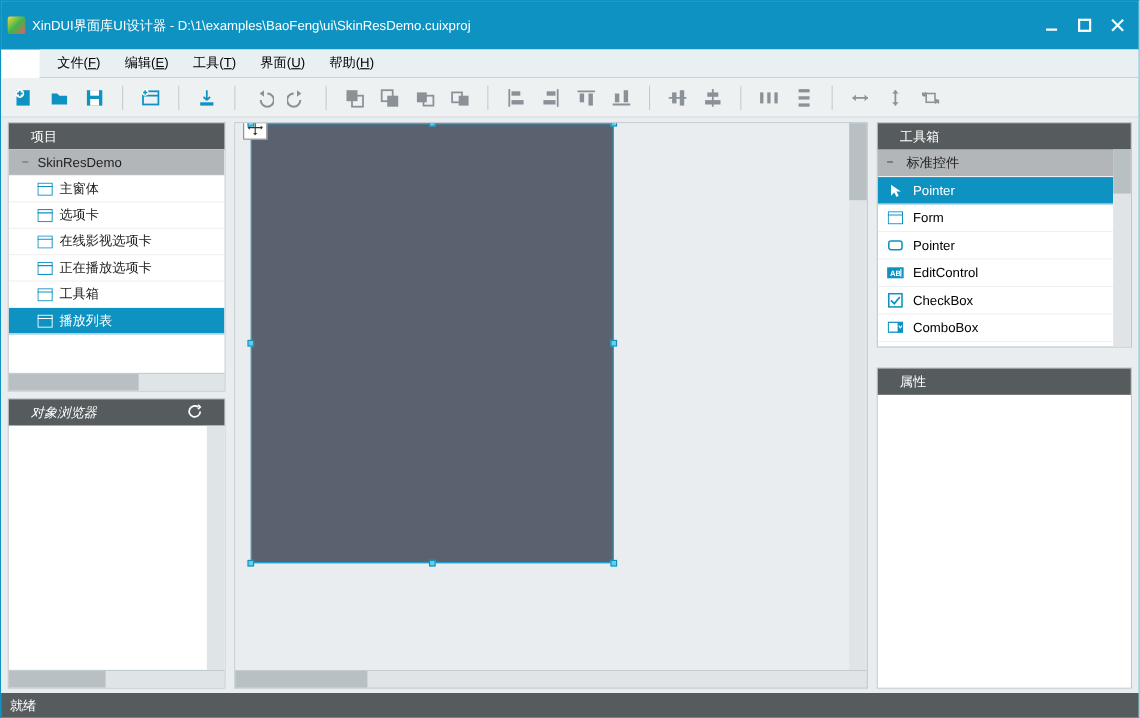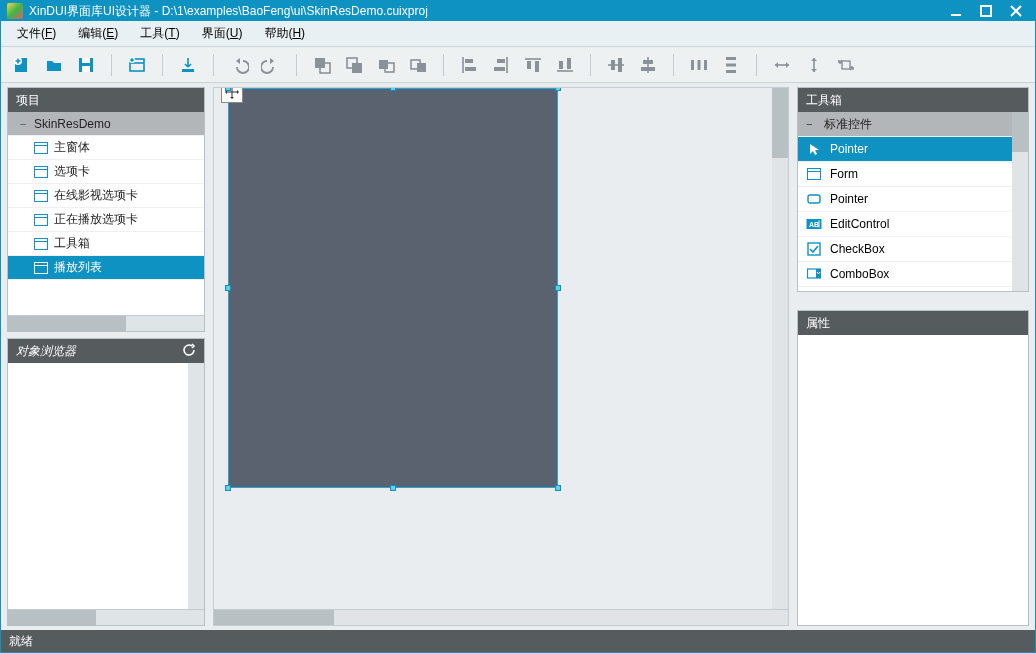--- a/index.html
+++ b/index.html
@@ -1,44 +1,44 @@
 <!DOCTYPE html>
 <html><head>
 <meta charset="utf-8">
 <style>
 * { box-sizing: border-box; margin: 0; padding: 0; font-family: "Microsoft YaHei", Arial, sans-serif; }
 body { background: #fff; width: 1036px; height: 653px; overflow: hidden; font-size: 12px; }
 .window { width: 1036px; height: 653px; border: 1px solid #0d92c2; display: flex; flex-direction: column; }
 
 
-.titlebar { height: 20px; background: #0d92c2; display: flex; align-items: center; color: #fff; padding: 0 6px; }
+.titlebar { height: 44px; background: #0d92c2; display: flex; align-items: center; color: #fff; padding: 0 6px; }
 .titlebar .app-icon { width: 16px; height: 16px; background: linear-gradient(135deg,#f5d742 0%,#3fb54a 50%,#e25f5f 100%); border-radius: 2px; margin-right: 6px; }
 .titlebar .title-text { flex: 1; white-space: nowrap; overflow: hidden; }
 .titlebar .winbtns { display: flex; gap: 4px; align-items: center; }
 .titlebar .winbtn { width: 26px; height: 20px; display: flex; align-items: center; justify-content: center; color: #fff; cursor: pointer; font-weight: bold; }
 .titlebar .winbtn svg { pointer-events: none; }
 
 
-.menubar { height: 26px; background: #e9f0f3; display: flex; align-items: center; padding: 0 6px; gap: 2px; border-bottom: 1px solid #c9d4d9; }
+.menubar { height: 26px; background: #e9f0f3; display: flex; align-items: center; padding: 0 6px; gap: 2px; border-bottom: 1px solid #c9d4d9; margin-left: 35px; }
 .menubar .menuitem { padding: 3px 10px; cursor: pointer; }
 .menubar .acc { text-decoration: underline; }
 
 
 .toolbar { height: 36px; background: #eef1f2; border-bottom: 1px solid #c9d4d9; display: flex; align-items: center; padding: 0 8px; gap: 6px; }
 .toolbar .sep { width: 1px; height: 22px; background: #c3ccd0; margin: 0 6px; }
 .tbtn { width: 26px; height: 26px; display: flex; align-items: center; justify-content: center; cursor: pointer; border-radius: 2px; }
 .tbtn svg { pointer-events: none; }
 
 
 .main { flex: 1; display: flex; background: #e9edef; min-height: 0; }
 
 
 .left { width: 208px; display: flex; flex-direction: column; gap: 6px; padding: 4px 4px 4px 6px; min-height: 0; }
 .panel { background: #fff; border: 1px solid #b7c2c7; display: flex; flex-direction: column; min-height: 0; }
-.panel-hdr { height: 24px; background: #565b5e; color: #fff; display: flex; align-items: center; padding: 0 8px; font-size: 12px; justify-content: space-between; }
+.panel-hdr { height: 24px; background: #565b5e; color: #fff; display: flex; align-items: center; padding: 0 20px; font-size: 12px; justify-content: space-between; }
 .panel-hdr .refresh { cursor: pointer; }
 .tree { flex: 1; overflow: auto; background: #fff; }
 .tree-row { height: 24px; display: flex; align-items: center; gap: 6px; padding: 0 6px 0 10px; border-bottom: 1px solid #f0f0f0; cursor: pointer; color: #222; }
 .tree-row .exp { width: 10px; height: 10px; display:flex; align-items:center; justify-content:center; color:#555; font-size:11px; }
 .tree-row .ticon { width: 14px; height: 14px; display:flex; align-items:center; justify-content:center; }
 .tree-row.root { background: #b3b6b8; color:#222; font-weight:500; }
 .tree-row.selected { background: #0d92c2; color: #fff; text-align: center; }
 .tree-row.selected .ticon svg * { stroke: #fff; }
 .left .hscroll { height: 16px; background: #dfe4e6; border-top:1px solid #c3ccd0; position: relative; }
 .left .hscroll .thumb { position:absolute; left:0; top:0; height:100%; width:60%; background:#b8c0c4; }

